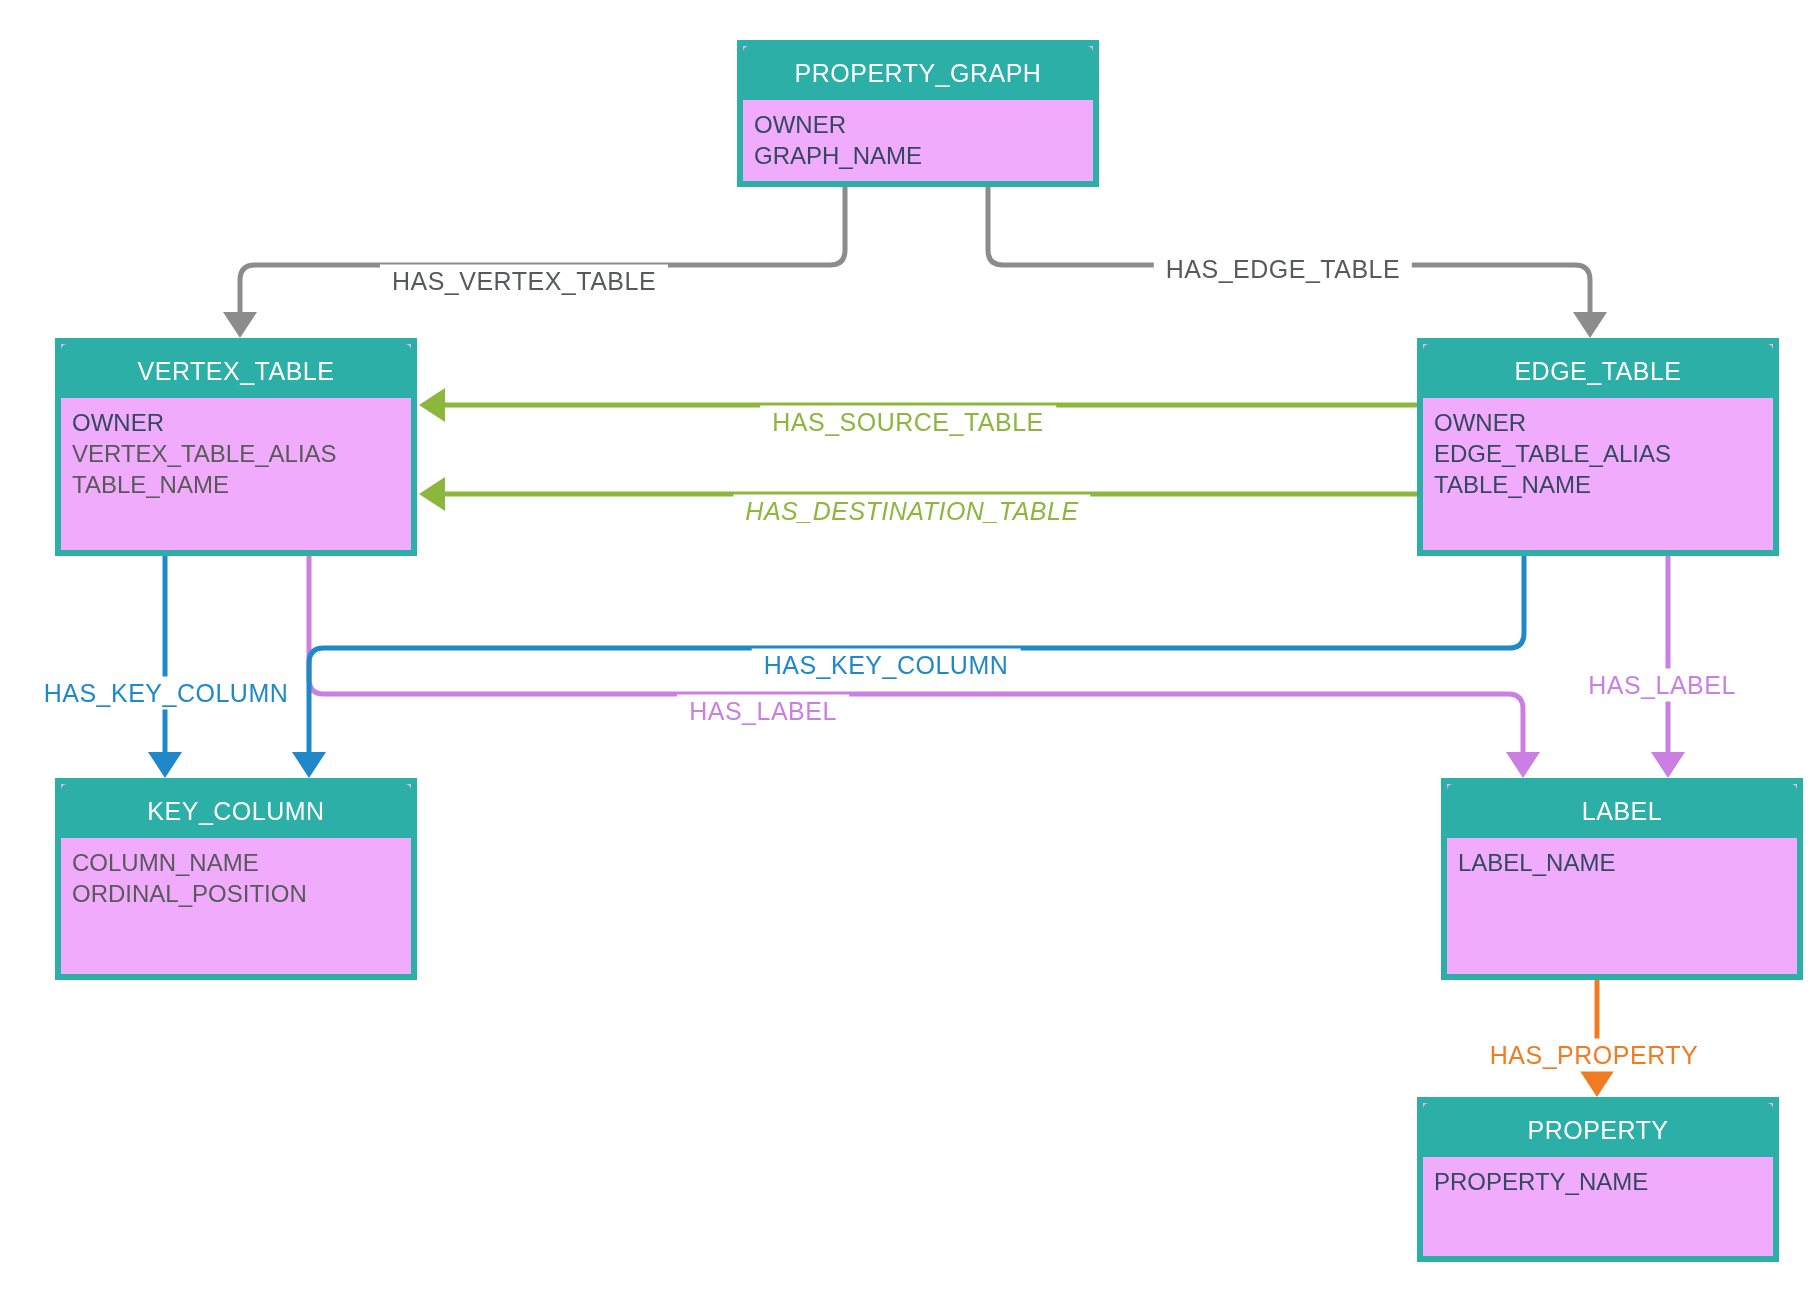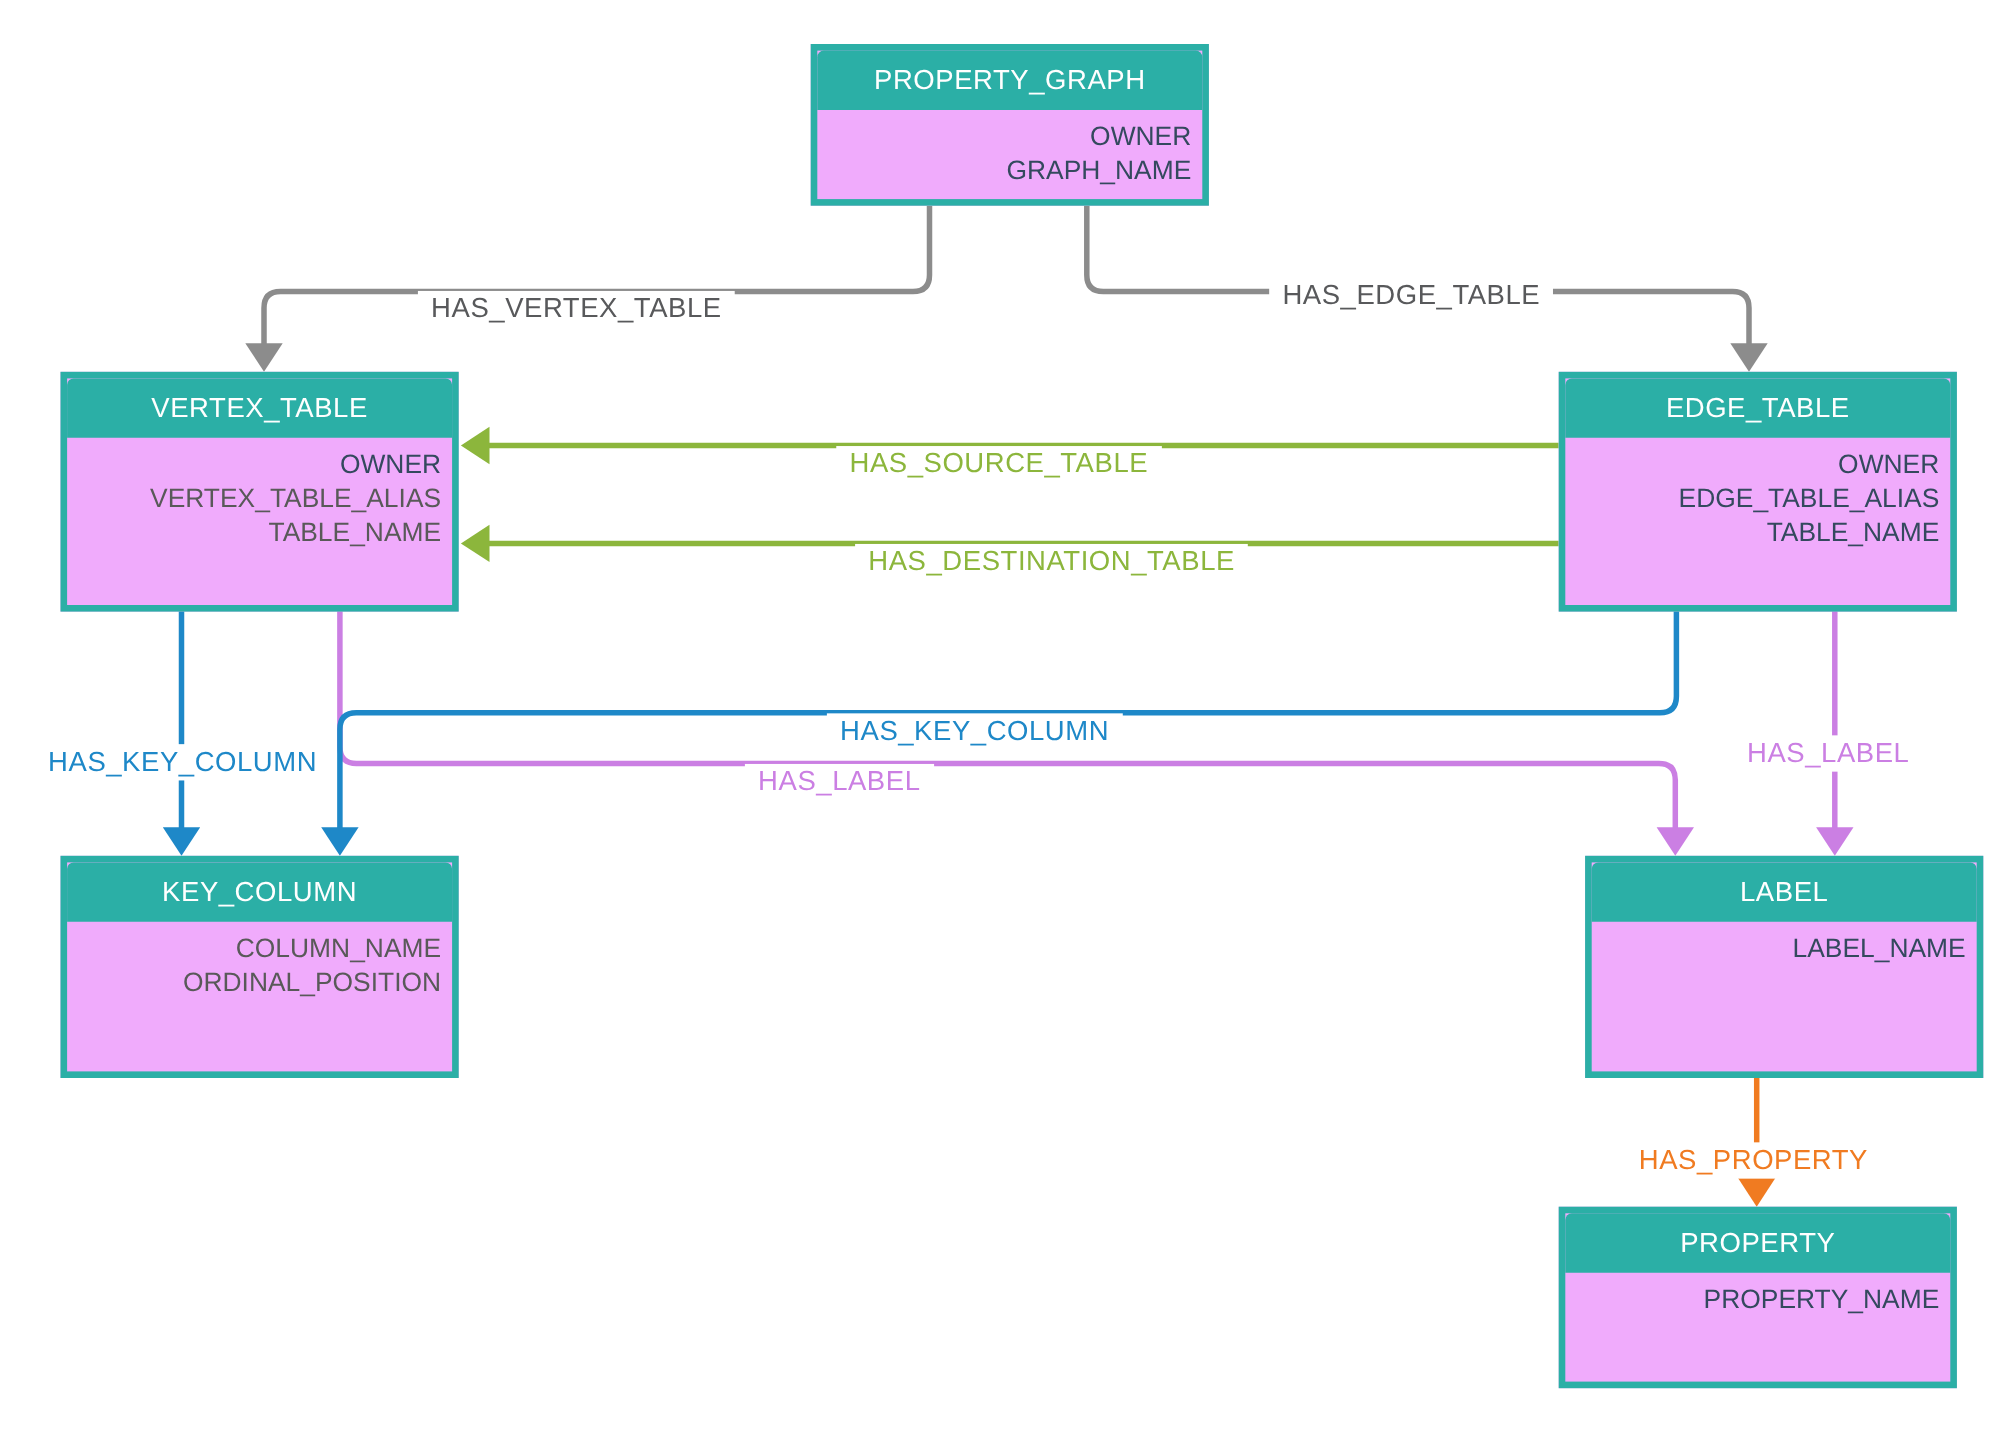--- a/index.html
+++ b/index.html
@@ -31,21 +31,20 @@
     align-items: center;
     justify-content: center;
     color: #ffffff;
     font-size: 25px;
     letter-spacing: 0.5px;
   }
   .entity-body {
     padding: 9px 10px 0 11px;
     font-size: 24px;
     line-height: 31px;
-    text-align: right;
   }
   .edge-label {
     position: absolute;
     z-index: 2;
     transform: translate(-50%, -50%);
     background: #ffffff;
     padding: 2px 12px;
     font-size: 25px;
     white-space: nowrap;
     letter-spacing: 0.5px;
@@ -83,21 +82,21 @@
     <path d="M1668,553 L1668,753" fill="none" stroke-width="5" style="stroke: rgb(203, 127, 227);"></path>
     <polygon points="1651,752 1685,752 1668,778" style="fill: rgb(203, 127, 227);"></polygon>
 
     <path d="M1597,978 L1597,1072" fill="none" stroke-width="5" style="stroke: rgb(240, 123, 33);"></path>
     <polygon points="1580,1071 1614,1071 1597,1097" style="fill: rgb(240, 123, 33);"></polygon>
   </svg>
 
   <div class="edge-label" style="left: 524px; top: 264px; color: rgb(88, 89, 91);">HAS_VERTEX_TABLE</div>
   <div class="edge-label" style="left: 1283px; top: 252px; color: rgb(88, 89, 91);">HAS_EDGE_TABLE</div>
   <div class="edge-label" style="left: 908px; top: 405px; color: rgb(140, 182, 60);">HAS_SOURCE_TABLE</div>
-  <div class="edge-label" style="left: 956px; top: 494px; color: rgb(140, 182, 60);">HAS_DESTINATION_TABLE</div>
+  <div class="edge-label" style="left: 912px; top: 494px; color: rgb(140, 182, 60); font-style: italic;">HAS_DESTINATION_TABLE</div>
   <div class="edge-label" style="left: 886px; top: 648px; color: rgb(30, 136, 200);">HAS_KEY_COLUMN</div>
   <div class="edge-label" style="left: 166px; top: 676px; color: rgb(30, 136, 200);">HAS_KEY_COLUMN</div>
   <div class="edge-label" style="left: 763px; top: 694px; color: rgb(203, 127, 227);">HAS_LABEL</div>
   <div class="edge-label" style="left: 1662px; top: 668px; color: rgb(203, 127, 227);">HAS_LABEL</div>
   <div class="edge-label" style="left: 1594px; top: 1038px; color: rgb(240, 123, 33);">HAS_PROPERTY</div>
 
   <div class="entity" style="left: 737px; top: 40px; width: 362px; height: 147px; border-color: rgb(43, 175, 166);">
     <div class="entity-header" style="background-color: rgb(43, 175, 166);">PROPERTY_GRAPH</div>
     <div class="entity-body">
       <div style="color: rgb(52, 73, 94);">OWNER</div>

